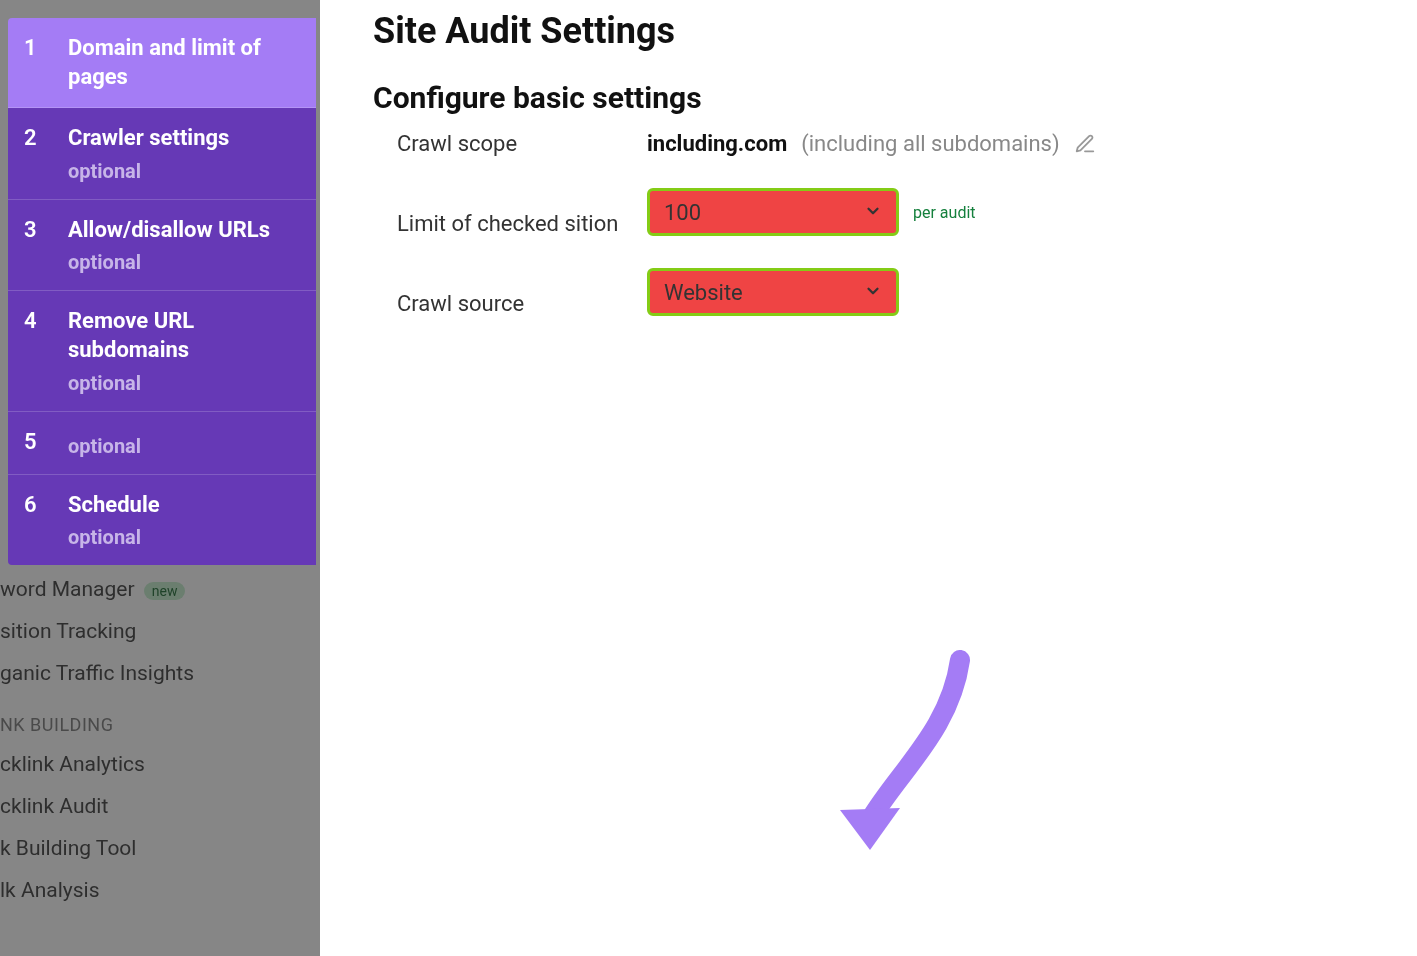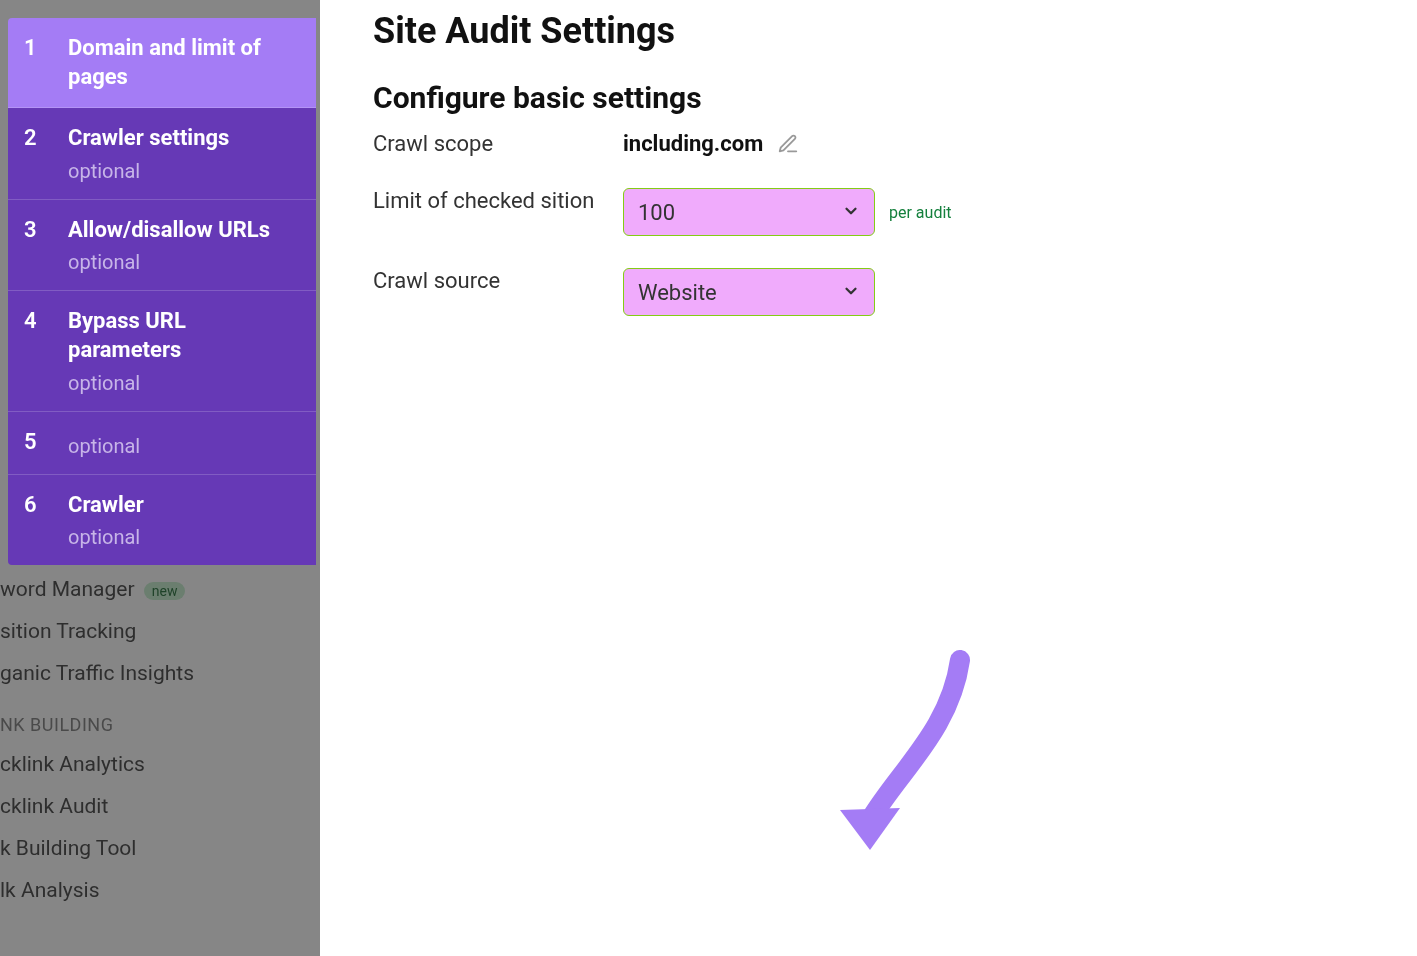--- a/index.html
+++ b/index.html
@@ -82,21 +82,21 @@
   }
   .step-title {
     font-size: 22px;
     font-weight: 700;
     line-height: 1.3;
   }
   .step-sub {
     font-size: 20px;
     color: #c7b5e8;
     margin-top: 6px;
-    font-weight: 400;
+    font-weight: 700;
   }
 
   
   .main {
     position: absolute;
     left: 373px;
     right: 0;
     top: 10px;
     bottom: 0;
     background: #fff;
@@ -110,22 +110,23 @@
     margin-bottom: 28px;
   }
   .subheading {
     font-size: 30px;
     font-weight: 700;
     color: #111;
     margin-bottom: 16px;
   }
   .form-row {
     display: flex;
-    align-items: flex-start;
+    align-items: flex-end;
     margin-bottom: 32px;
+    margin-left: 24px;
   }
   .form-label {
     width: 250px;
     font-size: 22px;
     color: #333;
   }
   .form-value {
     display: flex;
     align-items: center;
     gap: 14px;
@@ -133,30 +134,30 @@
     color: #333;
   }
   .domain-val { font-weight: 700; color: #111; }
   .domain-note { color: #888; }
   .edit-icon {
     color: #999;
     cursor: pointer;
     display:inline-flex;
   }
   .select {
-    border: 1px solid #84cc16;
+    border: 3px solid #84cc16;
     border-radius: 6px;
     height: 48px;
     width: 252px;
     display: flex;
     align-items: center;
     justify-content: space-between;
     padding: 0 14px;
     font-size: 22px;
-    background: #f0abfc;
+    background: #ef4444;
     cursor: pointer;
   }
   .chev { color: #333; }
   .suffix { font-size: 16px; color: #15803d; }
 
   
   .footer-row {
     position: absolute;
     left: 620px;
     top: 786px;
@@ -249,47 +250,48 @@
   <div class="wizard-step">
     <div class="step-num">3</div>
     <div class="step-body">
       <div class="step-title">Allow/disallow URLs</div>
       <div class="step-sub">optional</div>
     </div>
   </div>
   <div class="wizard-step">
     <div class="step-num">4</div>
     <div class="step-body">
-      <div class="step-title">Bypass URL parameters</div>
+      <div class="step-title">Remove URL subdomains</div>
       <div class="step-sub">optional</div>
     </div>
   </div>
   <div class="wizard-step">
     <div class="step-num">5</div>
     <div class="step-body">
       <div class="step-sub">optional</div>
     </div>
   </div>
   <div class="wizard-step">
     <div class="step-num">6</div>
     <div class="step-body">
-      <div class="step-title">Crawler</div>
+      <div class="step-title">Schedule</div>
       <div class="step-sub">optional</div>
     </div>
   </div>
 </div>
 
 <div class="main">
   <h1 class="main-title">Site Audit Settings</h1>
   <h2 class="subheading">Configure basic settings</h2>
 
   <div class="form-row">
     <div class="form-label">Crawl scope</div>
     <div class="form-value">
       <span class="domain-val">including.com</span>
+      <span class="domain-note">(including all subdomains)</span>
       <span class="edit-icon">
         <svg width="22" height="22" viewBox="0 0 24 24" fill="none" stroke="currentColor" stroke-width="2" stroke-linecap="round" stroke-linejoin="round">
             <path d="M12 20h9"></path>
             <path d="M16.5 3.5a2.1 2.1 0 1 1 3 3L7 19l-4 1 1-4 12.5-12.5z"></path>
           </svg>
       </span>
     </div>
   </div>
 
   <div class="form-row">

